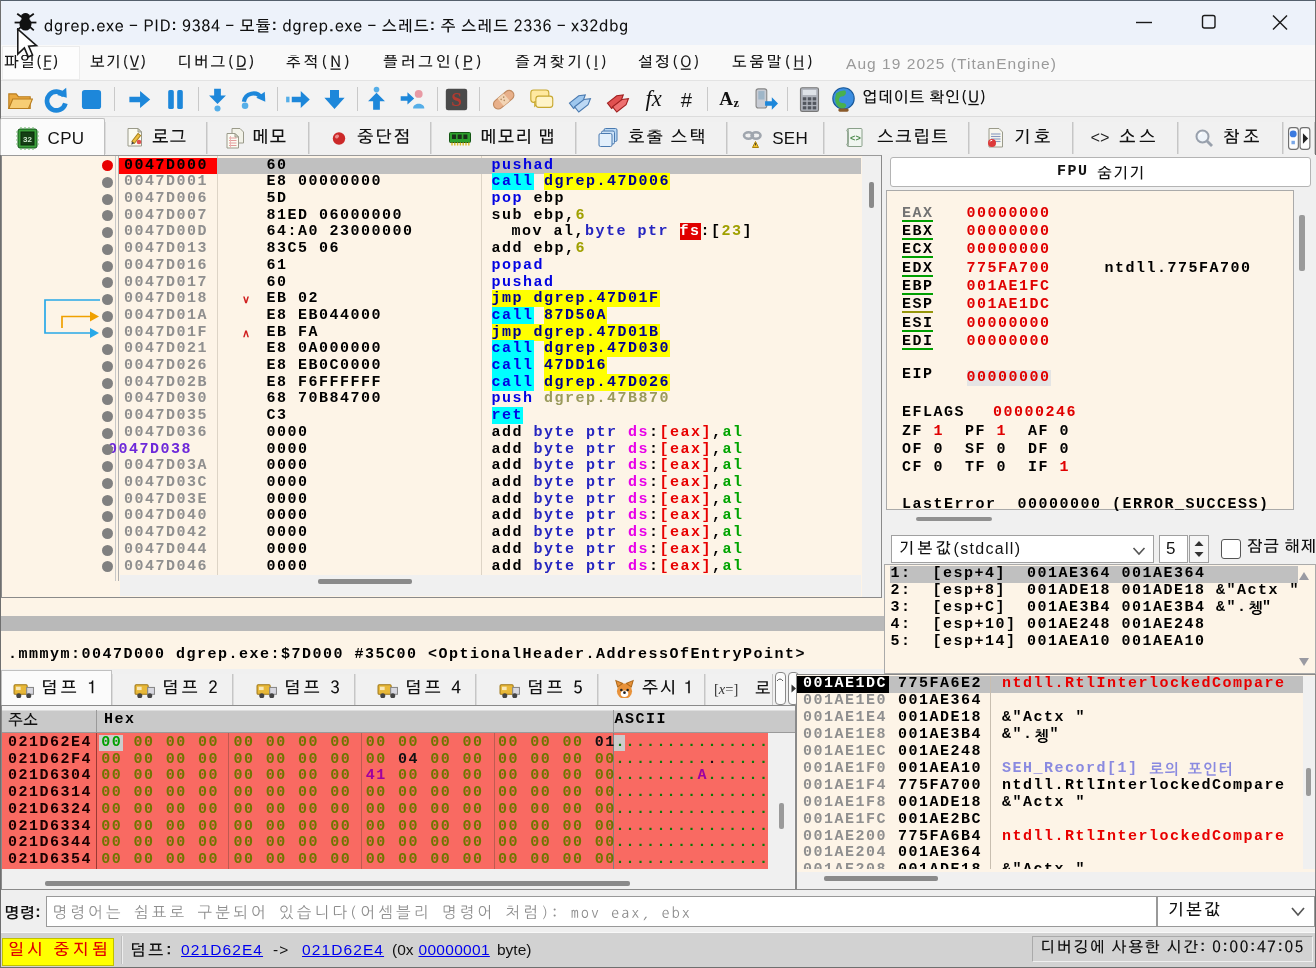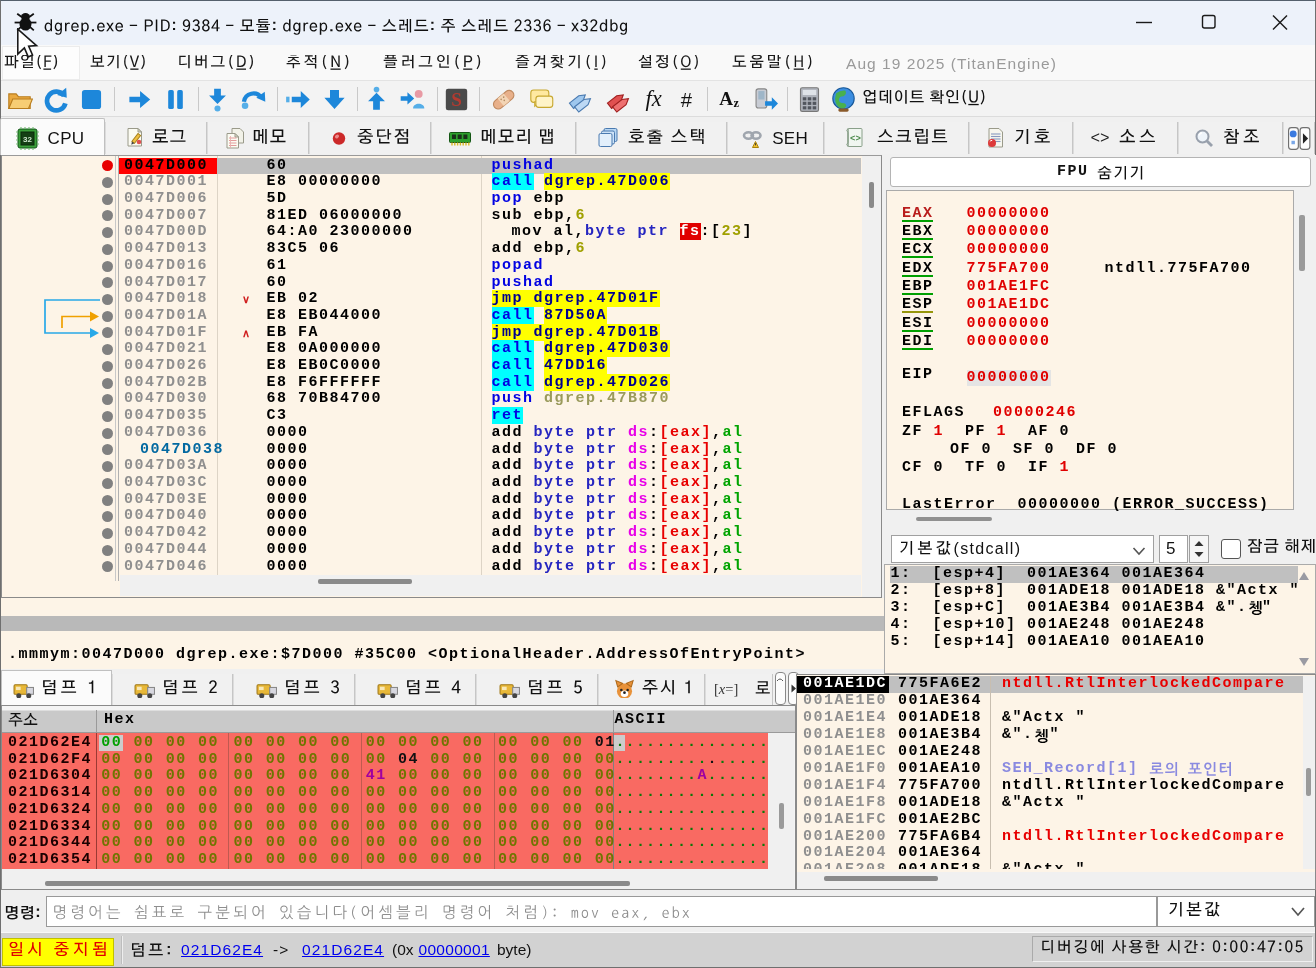--- a/index.html
+++ b/index.html
@@ -436,21 +436,21 @@
 <div class="m" style="left:491.5px;top:374.7px;position:absolute;"><span style="color:#0202e2;background:#00ffff;">call</span><span style=""> </span><span style="color:#000090;background:#ffff00;">dgrep.47D026</span></div>
 <div class="m" style="left:124px;top:391.4px;position:absolute;color:#8f8f8f">0047D030</div>
 <div class="m" style="left:266.5px;top:391.4px;position:absolute;color:#000">68 70B84700</div>
 <div class="m" style="left:491.5px;top:391.4px;position:absolute;"><span style="color:#0202e2;">push</span><span style="color:#000;"> </span><span style="color:#9a9a5c;">dgrep.47B870</span></div>
 <div class="m" style="left:124px;top:408.1px;position:absolute;color:#8f8f8f">0047D035</div>
 <div class="m" style="left:266.5px;top:408.1px;position:absolute;color:#000">C3</div>
 <div class="m" style="left:491.5px;top:408.1px;position:absolute;"><span style="color:#0202e2;background:#00ffff;">ret</span></div>
 <div class="m" style="left:124px;top:424.9px;position:absolute;color:#8f8f8f">0047D036</div>
 <div class="m" style="left:266.5px;top:424.9px;position:absolute;color:#000">0000</div>
 <div class="m" style="left:491.5px;top:424.9px;position:absolute;"><span style="color:#000;">add</span><span style="color:#000;"> </span><span style="color:#2525c0;">byte ptr </span><span style="color:#e800e8;">ds</span><span style="color:#000;">:</span><span style="color:#e80000;">[eax]</span><span style="color:#000;">,</span><span style="color:#00a400;">al</span></div>
-<div class="m" style="left:140px;top:441.6px;position:absolute;color:#0369a1">0047D038</div>
+<div class="m" style="left:108px;top:441.6px;position:absolute;color:#6d28d9">0047D038</div>
 <div class="m" style="left:266.5px;top:441.6px;position:absolute;color:#000">0000</div>
 <div class="m" style="left:491.5px;top:441.6px;position:absolute;"><span style="color:#000;">add</span><span style="color:#000;"> </span><span style="color:#2525c0;">byte ptr </span><span style="color:#e800e8;">ds</span><span style="color:#000;">:</span><span style="color:#e80000;">[eax]</span><span style="color:#000;">,</span><span style="color:#00a400;">al</span></div>
 <div class="m" style="left:124px;top:458.3px;position:absolute;color:#8f8f8f">0047D03A</div>
 <div class="m" style="left:266.5px;top:458.3px;position:absolute;color:#000">0000</div>
 <div class="m" style="left:491.5px;top:458.3px;position:absolute;"><span style="color:#000;">add</span><span style="color:#000;"> </span><span style="color:#2525c0;">byte ptr </span><span style="color:#e800e8;">ds</span><span style="color:#000;">:</span><span style="color:#e80000;">[eax]</span><span style="color:#000;">,</span><span style="color:#00a400;">al</span></div>
 <div class="m" style="left:124px;top:475.0px;position:absolute;color:#8f8f8f">0047D03C</div>
 <div class="m" style="left:266.5px;top:475.0px;position:absolute;color:#000">0000</div>
 <div class="m" style="left:491.5px;top:475.0px;position:absolute;"><span style="color:#000;">add</span><span style="color:#000;"> </span><span style="color:#2525c0;">byte ptr </span><span style="color:#e800e8;">ds</span><span style="color:#000;">:</span><span style="color:#e80000;">[eax]</span><span style="color:#000;">,</span><span style="color:#00a400;">al</span></div>
 <div class="m" style="left:124px;top:491.7px;position:absolute;color:#8f8f8f">0047D03E</div>
 <div class="m" style="left:266.5px;top:491.7px;position:absolute;color:#000">0000</div>
@@ -513,21 +513,21 @@
 <div style="left:890px;top:157px;width:421px;height:30px;background:#fff;border:1px solid #b4b4b4;border-radius:3px"></div>
 <div class="m" style="left:1057px;top:164px;position:absolute;color:#111">FPU</div>
 <div style="left:1097px;top:166px;position:absolute;line-height:0">
     <svg width="50" height="20" viewBox="0 -12.1 50 20">
       <path d="M2.7 1.2V-3.5H12.4V1.2ZM4.1 -0H10.9V-2.3H4.1ZM0.7 -5.5V-6.7H14.3V-5.5H8.2V-3H6.8V-5.5ZM1.5 -8.6Q2.7 -8.9 3.9 -9.4Q5.1 -9.9 6 -10.7Q6.9 -11.5 6.9 -12.2V-12.7H8.3V-12.2Q8.3 -11.5 9.2 -10.7Q10.1 -10 11.3 -9.4Q12.5 -8.9 13.7 -8.6L13 -7.6Q11.4 -7.9 9.9 -8.7Q8.3 -9.6 7.6 -10.5Q6.9 -9.6 5.3 -8.7Q3.7 -7.9 2.1 -7.5Z M27.6 1.4V-12.7H29V1.4ZM17.4 -1.5Q20 -3.2 21.6 -5.5Q23.1 -7.8 23.2 -10H18.2V-11.3H24.7Q24.7 -4.8 18.4 -0.6Z M43.8 1.4V-12.7H45.2V1.4ZM33.6 -1.5Q36.2 -3.2 37.8 -5.5Q39.3 -7.8 39.4 -10H34.4V-11.3H40.9Q40.9 -4.8 34.6 -0.6Z" fill="#111"></path>
     </svg>
   </div>
 <div style="left:886px;top:190px;width:408px;height:320px;background:#fdf4e7;border:1px solid #aaa"></div>
 <div style="left:1294px;top:190px;width:22px;height:320px;background:#f0f0f0"></div>
 <div style="left:1299px;top:215px;width:6px;height:56px;background:#9a9a9a;border-radius:2px"></div>
-<div class="m" style="left:902px;top:205.8px;position:absolute;color:#b91c1c">EAX</div>
+<div class="m" style="left:902px;top:205.8px;position:absolute;color:#737373">EAX</div>
 <div style="left:902px;top:219.7px;width:31px;height:2px;background:#00a000;position:absolute"></div>
 <div class="m" style="left:966.5px;top:205.8px;position:absolute;color:#e00000;">00000000</div>
 <div class="m" style="left:902px;top:224.1px;position:absolute;color:#000">EBX</div>
 <div style="left:902px;top:238.0px;width:31px;height:2px;background:#00a000;position:absolute"></div>
 <div class="m" style="left:966.5px;top:224.1px;position:absolute;color:#e00000;">00000000</div>
 <div class="m" style="left:902px;top:242.4px;position:absolute;color:#000">ECX</div>
 <div style="left:902px;top:256.3px;width:31px;height:2px;background:#00a000;position:absolute"></div>
 <div class="m" style="left:966.5px;top:242.4px;position:absolute;color:#e00000;">00000000</div>
 <div class="m" style="left:902px;top:260.7px;position:absolute;color:#000">EDX</div>
 <div style="left:902px;top:274.6px;width:31px;height:2px;background:#00a000;position:absolute"></div>
@@ -543,21 +543,21 @@
 <div style="left:902px;top:329.5px;width:31px;height:2px;background:#00a000;position:absolute"></div>
 <div class="m" style="left:966.5px;top:315.6px;position:absolute;color:#e00000;">00000000</div>
 <div class="m" style="left:902px;top:333.9px;position:absolute;color:#000">EDI</div>
 <div style="left:902px;top:347.8px;width:31px;height:2px;background:#00a000;position:absolute"></div>
 <div class="m" style="left:966.5px;top:333.9px;position:absolute;color:#e00000;">00000000</div>
 <div class="m" style="left:902px;top:367px;position:absolute;color:#000">EIP</div>
 <div class="m" style="left:966.5px;top:369.5px;position:absolute;color:#e00000;background:#e4e4e4;">00000000</div>
 <div class="m" style="left:902px;top:405.3px;position:absolute;color:#000">EFLAGS</div>
 <div class="m" style="left:993px;top:405.3px;position:absolute;color:#e00000">00000246</div>
 <div class="m" style="left:902px;top:423.6px;position:absolute;color:#000"><span style="color:#000">ZF </span><span style="color:#e00000">1</span><span>  </span><span style="color:#000">PF </span><span style="color:#e00000">1</span><span>  </span><span style="color:#000">AF </span><span style="color:#000">0</span><span>  </span></div>
-<div class="m" style="left:950px;top:441.9px;position:absolute;color:#000"><span style="color:#000">OF </span><span style="color:#000">0</span><span>  </span><span style="color:#000">SF </span><span style="color:#000">0</span><span>  </span><span style="color:#000">DF </span><span style="color:#000">0</span><span>  </span></div>
+<div class="m" style="left:902px;top:441.9px;position:absolute;color:#000"><span style="color:#000">OF </span><span style="color:#000">0</span><span>  </span><span style="color:#000">SF </span><span style="color:#000">0</span><span>  </span><span style="color:#000">DF </span><span style="color:#000">0</span><span>  </span></div>
 <div class="m" style="left:902px;top:460.2px;position:absolute;color:#000"><span style="color:#000">CF </span><span style="color:#000">0</span><span>  </span><span style="color:#000">TF </span><span style="color:#000">0</span><span>  </span><span style="color:#000">IF </span><span style="color:#e00000">1</span><span>  </span></div>
 <div class="m" style="left:902px;top:497.3px;position:absolute;color:#000">LastError  00000000 (ERROR_SUCCESS)</div>
 <div style="left:890px;top:515px;width:420px;height:8px;background:#f0f0f0"></div>
 <div style="left:916px;top:517px;width:76px;height:4px;background:#909090;border-radius:2px"></div>
 <div style="left:884px;top:524px;width:432px;height:40px;background:#f0f0f0"></div>
 <div style="left:890.5px;top:535px;width:263px;height:28px;background:#fff;border:1px solid #a0a0a0"></div>
 <div style="left:898.8px;top:541px;position:absolute;line-height:0">
     <svg width="56" height="20" viewBox="0 -12.3 56 20">
       <path d="M11.6 1.4V-12.9H13.1V1.4ZM1.2 -1.6Q3.9 -3.2 5.5 -5.6Q7.1 -7.9 7.1 -10.2H2V-11.5H8.6Q8.6 -4.9 2.2 -0.6Z M21.2 1V-2.7H22.6V-0.3H31.2V1ZM18.9 -3.5V-4.7H25.2V-7.2H26.7V-4.7H32.9V-3.5ZM21 -6.5V-12.7H22.5V-10.8H29.4V-12.7H30.9V-6.5ZM22.5 -7.7H29.4V-9.6H22.5Z M39.7 1.2V-4.9H41V-3.1H43.9V-4.9H45.3V1.2ZM41 0H43.9V-2H41ZM44.8 0.6Q45.8 -0 46.6 -1.3Q47.4 -2.5 47.4 -3.8V-4.9H48.8V-3.8Q48.8 -2.6 49.6 -1.3Q50.4 -0.1 51.3 0.6L50.3 1.4Q49.6 0.9 49 0.1Q48.4 -0.7 48.1 -1.5Q47.8 -0.8 47.2 0.1Q46.5 1 45.9 1.5ZM47.8 -5.5V-12.9H49.3V-9.6H51.2V-8.2H49.3V-5.5ZM37.3 -6.2Q39.7 -6.9 41.5 -8.2Q43.3 -9.4 43.6 -10.8H38.2V-12.1H45.3Q45.3 -10.9 44.8 -9.9Q44.3 -8.8 43.5 -8.1Q42.8 -7.4 41.8 -6.8Q40.8 -6.1 39.9 -5.8Q39 -5.4 38.1 -5.1Z" fill="#111"></path>
     </svg>

